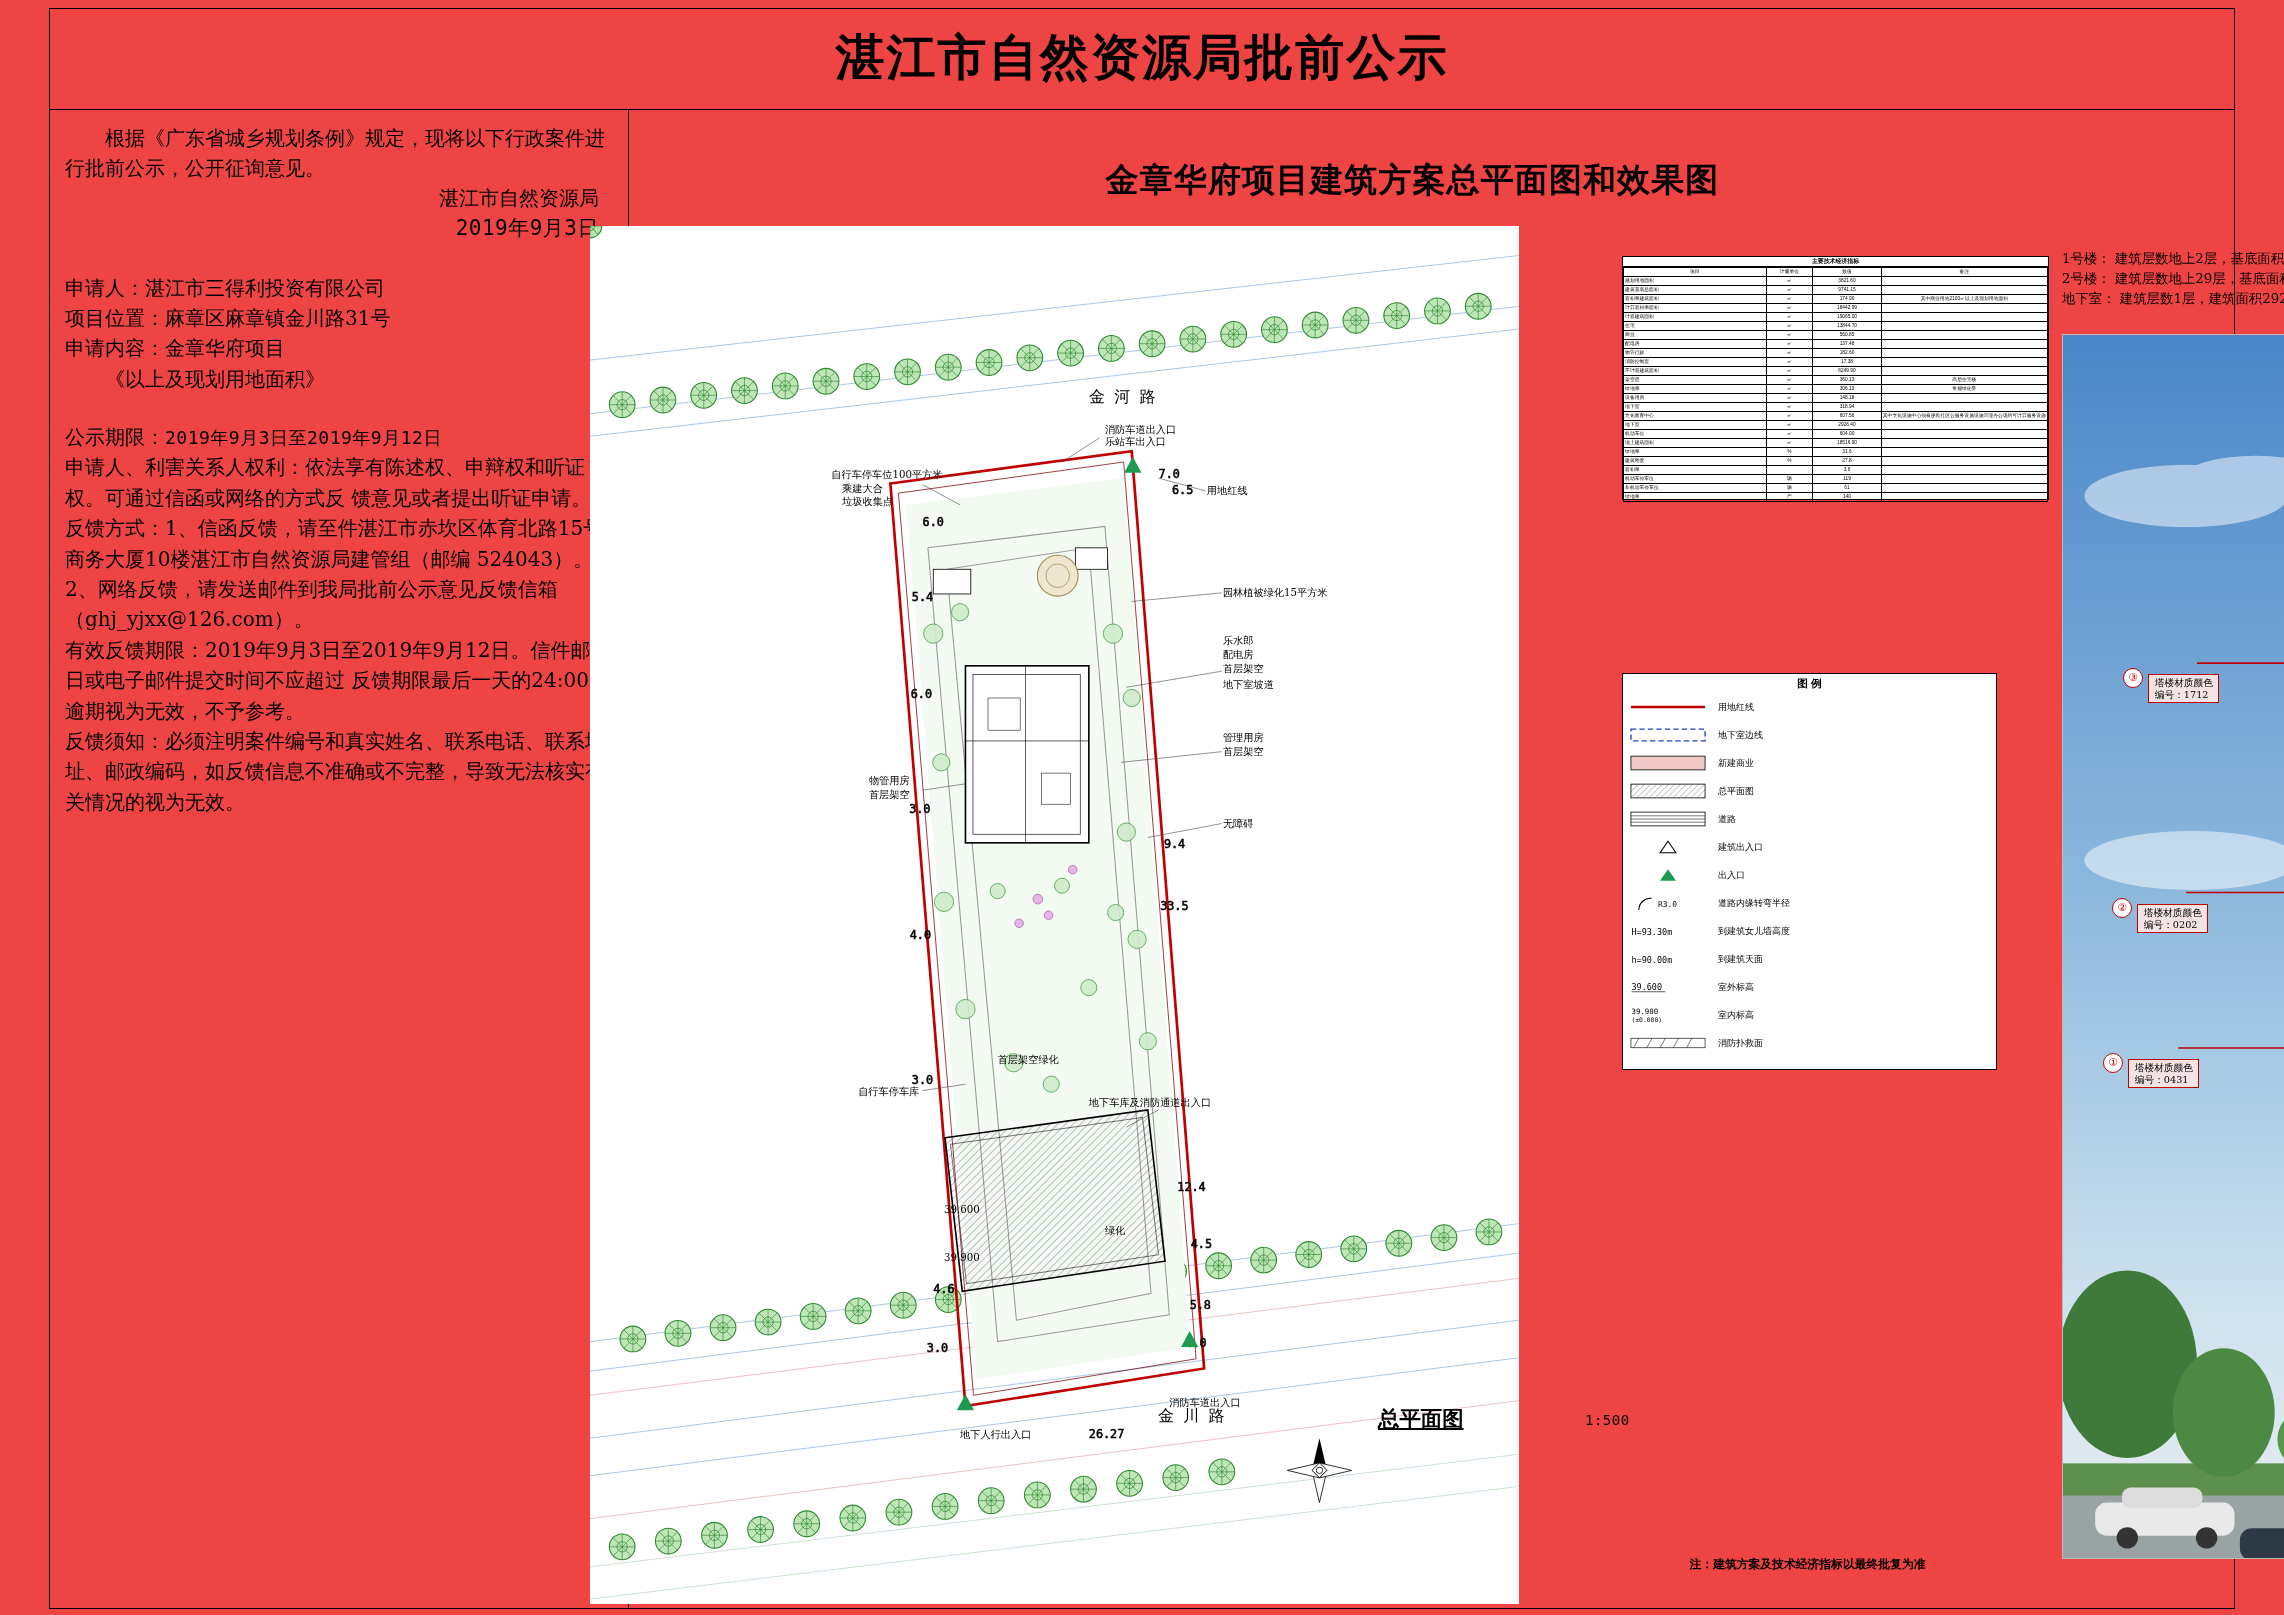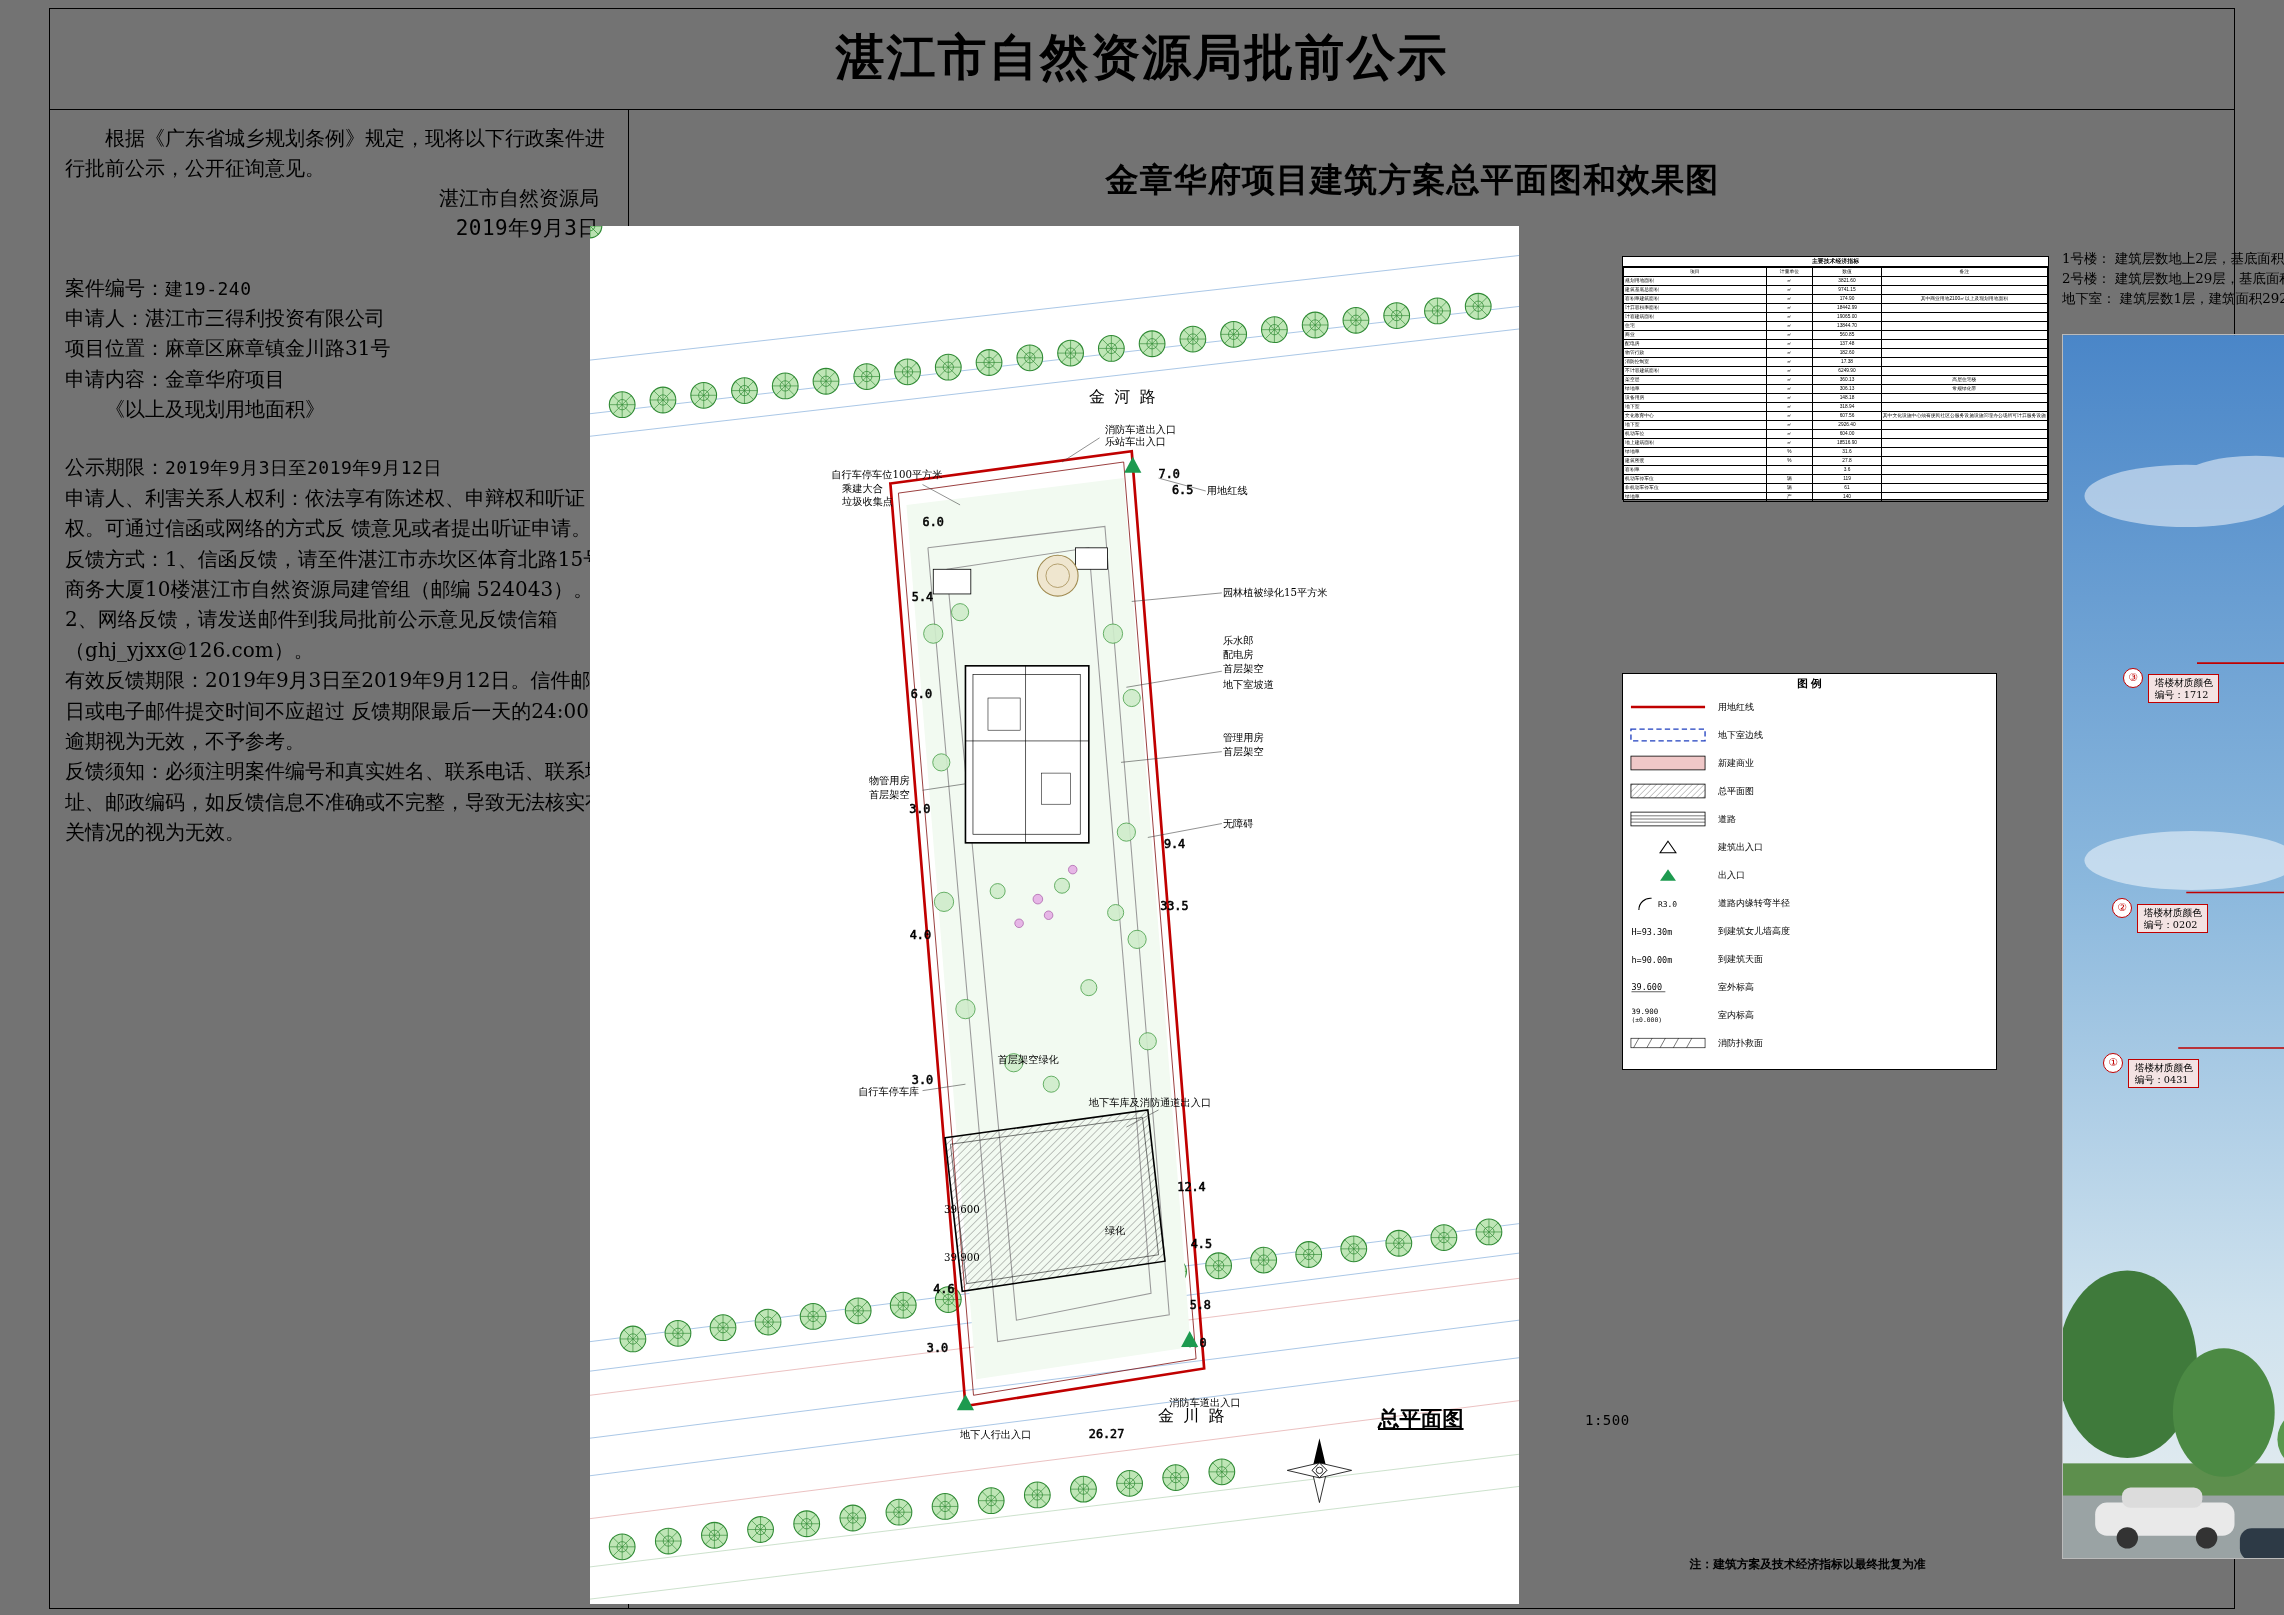--- a/index.html
+++ b/index.html
@@ -1,18 +1,18 @@
 <!DOCTYPE html>
 <html style="font-size:8.6px"><head>
 <meta charset="utf-8">
 <style>
   html,body{margin:0;padding:0;background:#ffffff;}
   body{font-family:"Liberation Sans","DejaVu Sans",sans-serif;color:#000;}
   #page{
-    position:relative;width:2284px;height:1616px;background:#737373;
+    position:relative;width:2284px;height:1616px;background:#ef4444;
     box-sizing:border-box;
   }
   .outer-frame{
     position:absolute;left:49px;top:7.5px;width:2186px;height:1601px;
     border:1.6px solid #000;box-sizing:border-box;
   }
   .title-bar{
     position:absolute;left:49px;top:7.5px;width:2186px;height:102px;
     border-bottom:1.6px solid #000;box-sizing:border-box;
     display:flex;align-items:center;justify-content:center;
@@ -141,23 +141,20 @@
     <div class="main-title">湛江市自然资源局批前公示</div>
   </div>
 
   <div class="left-col">
     <div class="lead">根据《广东省城乡规划条例》规定，现将以下行政案件进行批前公示，公开征询意见。</div>
     <div class="sign">湛江市自然资源局</div>
     <div class="sign mono">2019年9月3日</div>
 
     <div class="gap"></div>
 
-    <div class="kv">
-      <span>案件编号：</span><span class="mono">建19-240</span>
-    </div>
     <div class="kv">
       <span>申请人：</span><span>湛江市三得利投资有限公司</span>
     </div>
     <div class="kv">
       <span>项目位置：</span><span>麻章区麻章镇金川路31号</span>
     </div>
     <div class="kv">
       <span>申请内容：</span><span>金章华府项目</span>
     </div>
     <div class="kv indent-doc">《以上及现划用地面积》</div>

